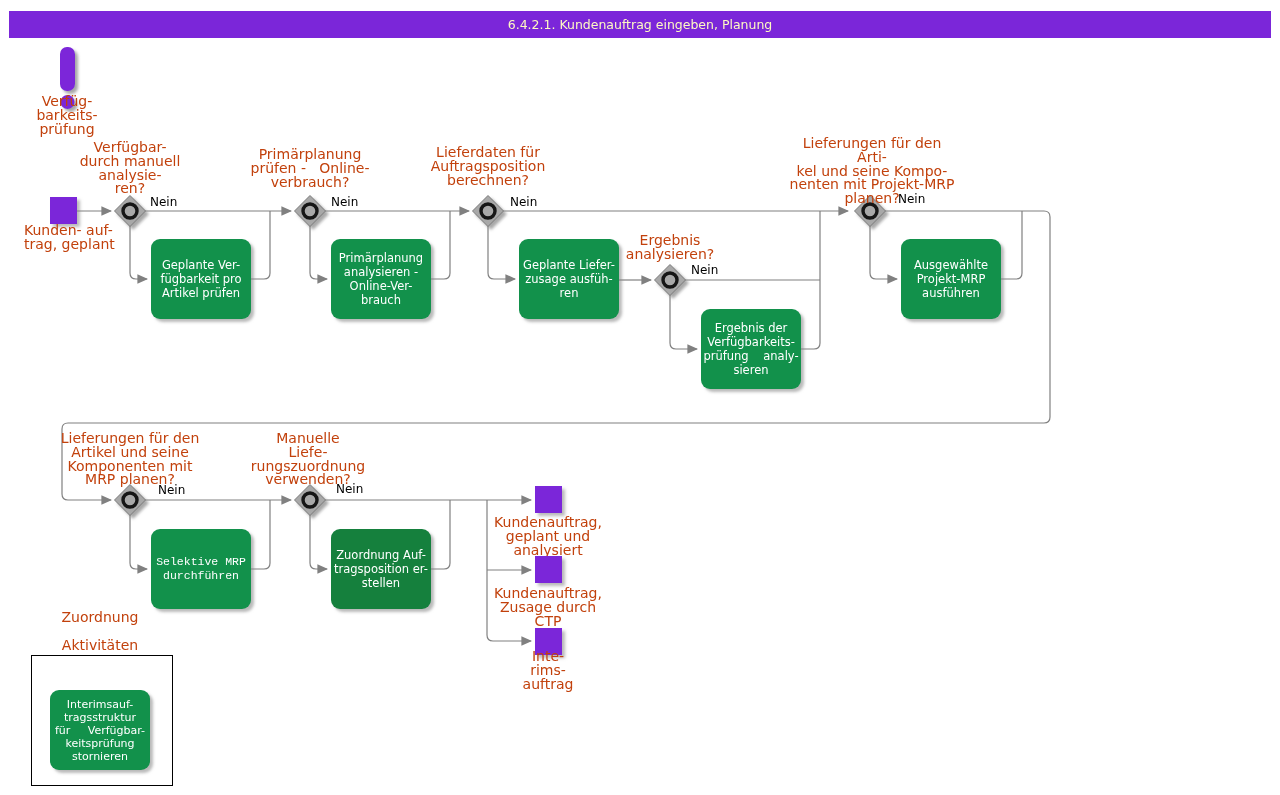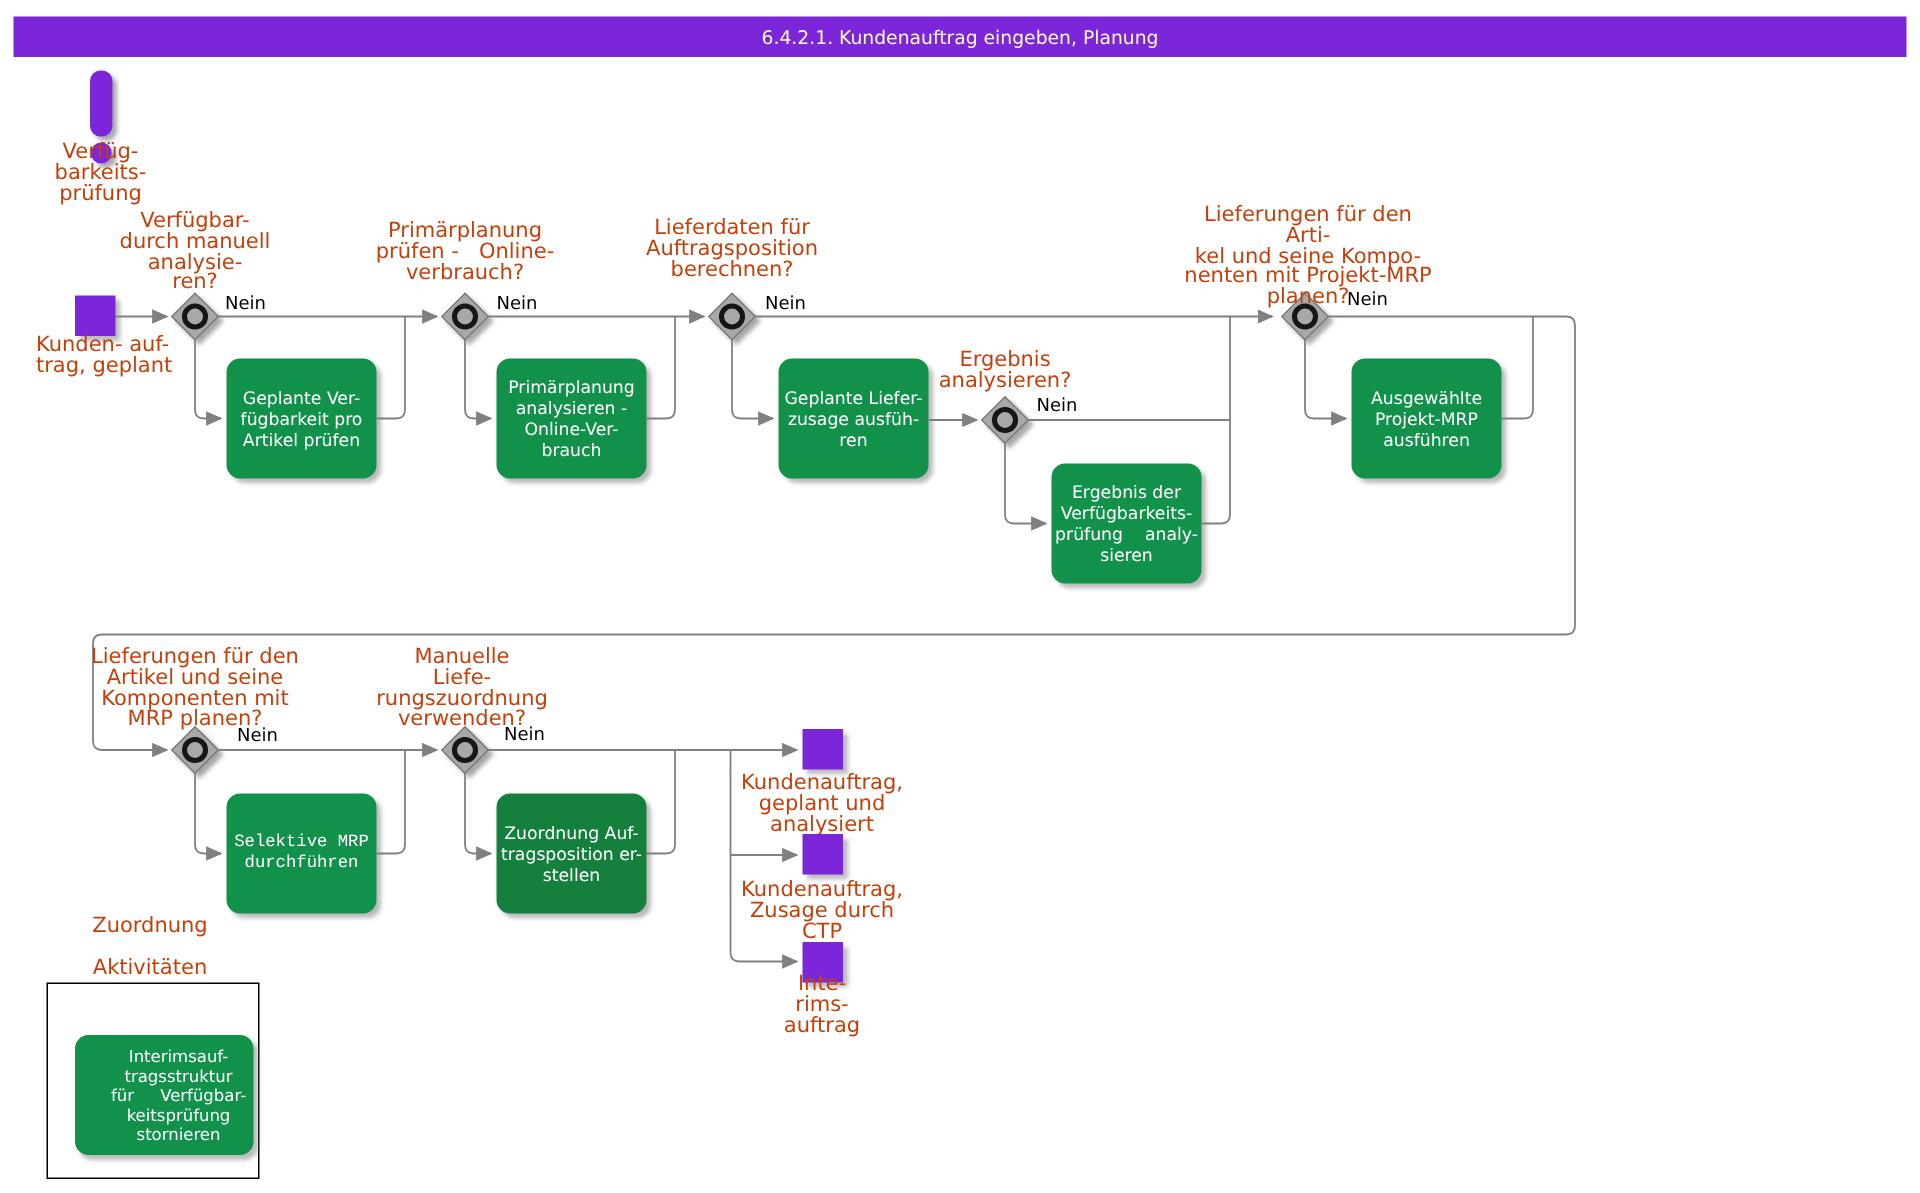--- a/index.html
+++ b/index.html
@@ -179,19 +179,19 @@
 CTP</div>
 
   <div class="sq" style="left:535px;top:628px;background:#7B26D9;"></div>
   <div class="lbl" style="left:493px;top:650px;width:110px;">Inte-
 rims-
 auftrag</div>
 
   <div class="lbl" style="left:45px;top:611px;width:110px;">Zuordnung</div>
   <div class="lbl" style="left:45px;top:639px;width:110px;">Aktivitäten</div>
   <div class="groupbox"></div>
-  <div class="act" style="left:50px;top:690px;background:#12914B;font-size:11px;line-height:13px;padding-left:19px;">Interimsauf-
+  <div class="act" style="left:50px;top:690px;background:#12914B;font-size:11px;line-height:13px;">Interimsauf-
 tragsstruktur
 für     Verfügbar-
 keitsprüfung
 stornieren</div>
 
 </div>
 
 </body></html>

